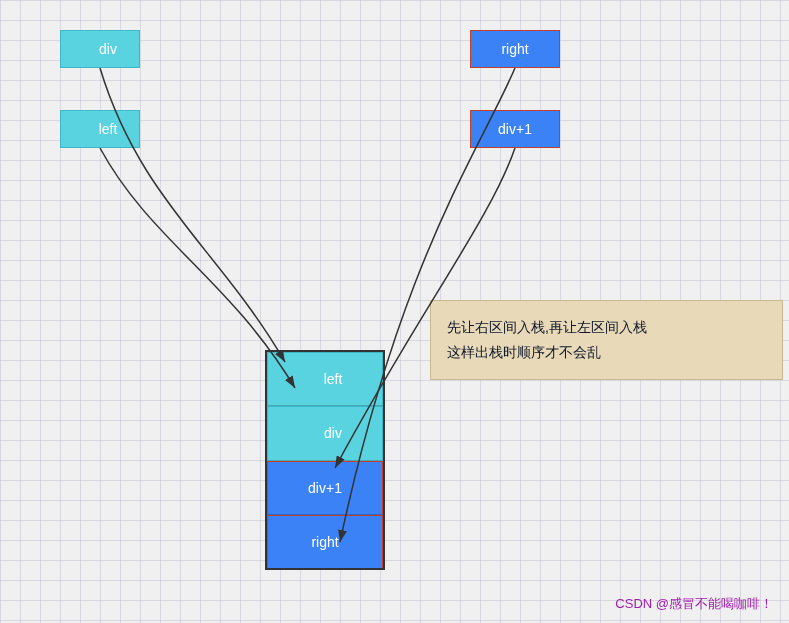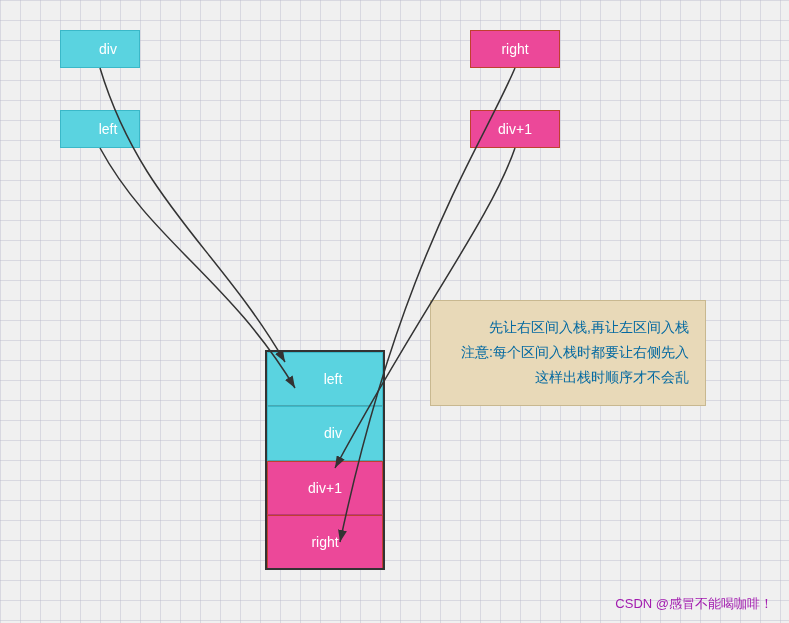--- a/index.html
+++ b/index.html
@@ -26,21 +26,21 @@
       color: #fff;
     }
 
     .box-cyan {
       background-color: #5ad3e0;
       border: 1px solid #3ab8c8;
       padding-left: 16px;
     }
 
     .box-red {
-      background-color: #ec4899;
+      background-color: #3b82f6;
       border: 1px solid #c04030;
     }
 
     
     .box-div-top {
       left: 60px;
       top: 30px;
       width: 80px;
       height: 38px;
     }
@@ -93,28 +93,28 @@
 
     .stack-item:last-child {
       border-bottom: none;
     }
 
     
     .note-box {
       position: absolute;
       left: 430px;
       top: 300px;
-      width: 276px;
+      width: 353px;
       background-color: #e8d9b8;
       border: 1px solid #c8b890;
       padding: 14px 16px;
       font-size: 14px;
-      color: #0369a1;
+      color: #0f172a;
       line-height: 1.8;
-      text-align: right;
+      text-align: left;
     }
 
     
     .watermark {
       position: absolute;
       right: 16px;
       bottom: 10px;
       font-size: 13px;
       color: #a21caf;
     }
@@ -158,21 +158,20 @@
   <div class="stack-item box-red">
     <span>div+1</span>
   </div>
   <div class="stack-item box-red">
     <span>right</span>
   </div>
 </div>
 
 <div class="note-box">
   <div>先让右区间入栈,再让左区间入栈</div>
-  <div>注意:每个区间入栈时都要让右侧先入</div>
   <div>这样出栈时顺序才不会乱</div>
 </div>
 
 <div class="watermark">CSDN @感冒不能喝咖啡！</div>
 
 <svg class="arrows-svg">
   <defs>
     <marker id="arrowhead" markerWidth="8" markerHeight="6" refX="8" refY="3" orient="auto">
       <polygon points="0 0, 8 3, 0 6" fill="#333"></polygon>
     </marker>

